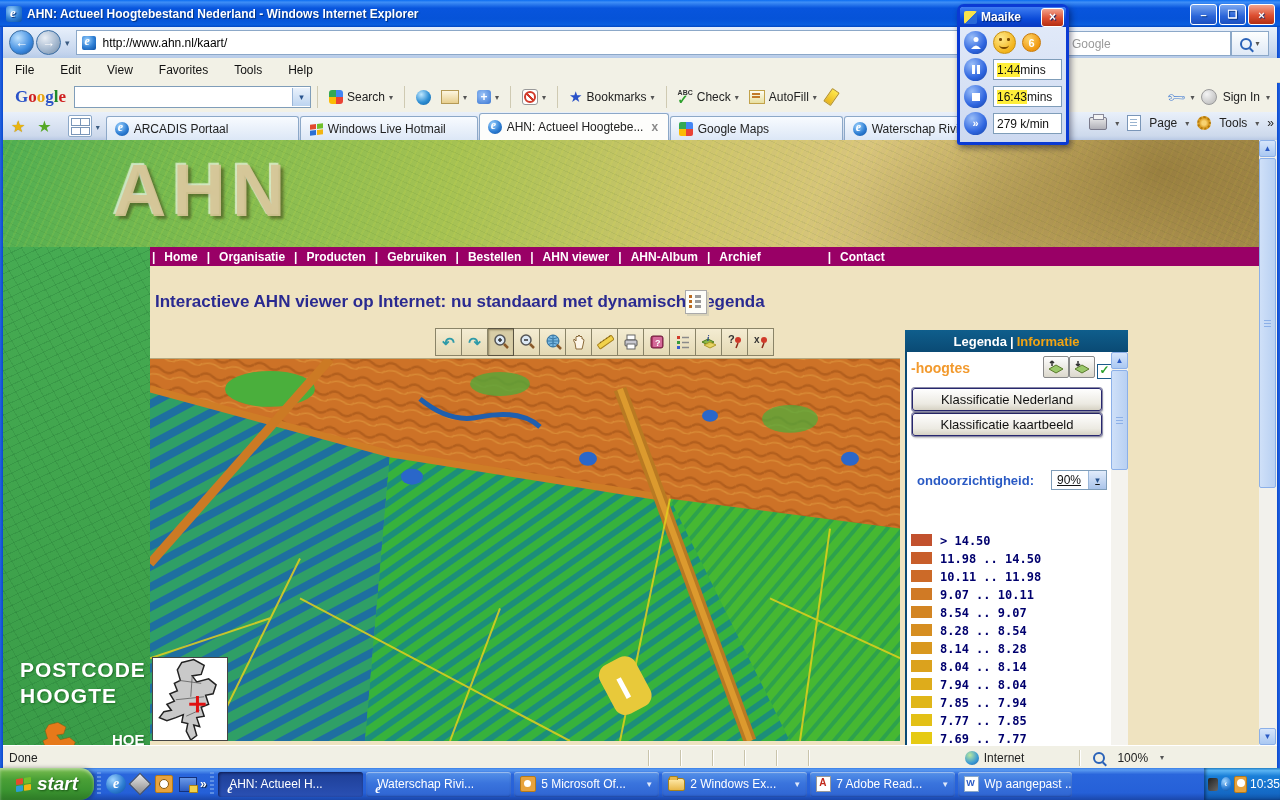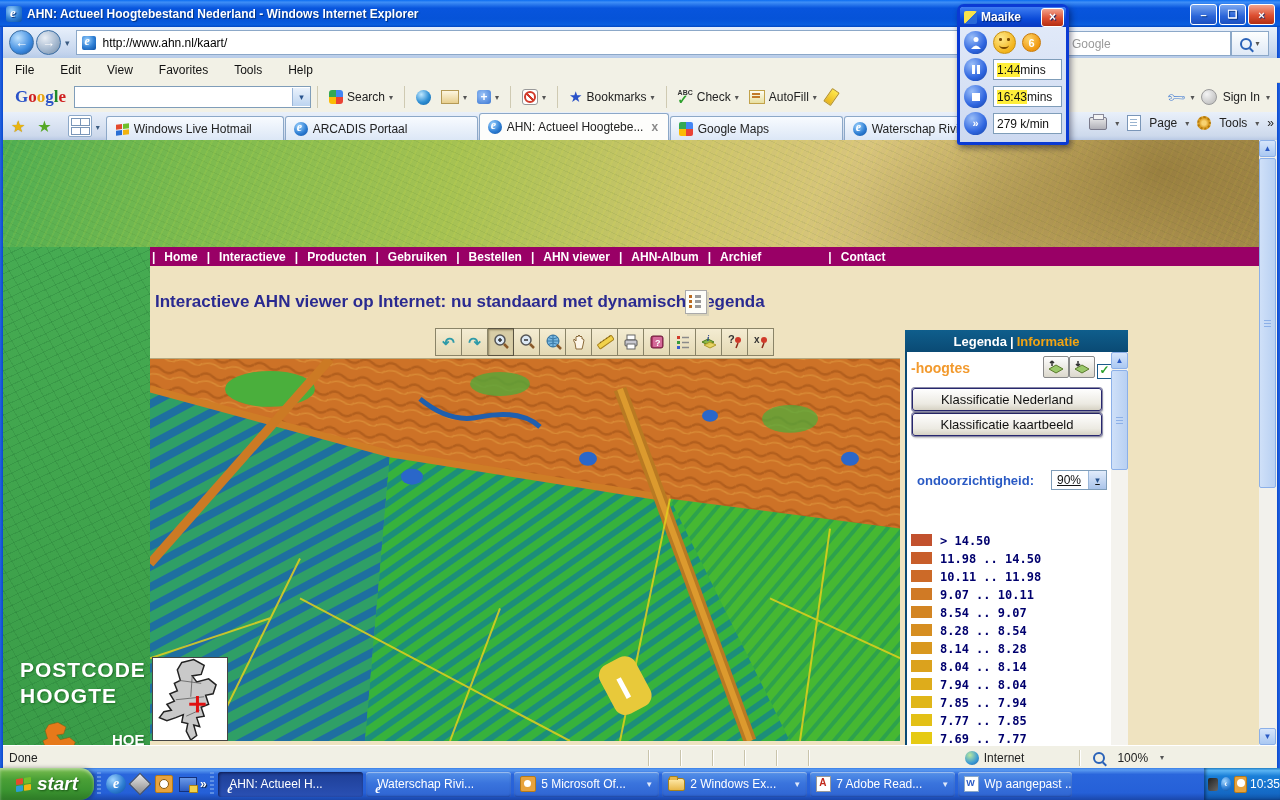--- a/index.html
+++ b/index.html
@@ -390,32 +390,32 @@
   <div class="abs tabbar">
     <span class="favstar star-gold">★</span>
     <span class="favstar star-add">★</span>
     <span class="quicktabs">
         <i></i>
         <i></i>
         <i></i>
         <i></i>
       </span>
     <span class="tabdrop">▾</span>
+    <div class="tab" style="width:175px">
+      <span class="ticon ie"></span>
+      <span>ARCADIS Portaal</span>
+    </div>
     <div class="tab" style="width:160px">
       <span class="ticon win">
           <i></i>
           <i></i>
           <i></i>
           <i></i>
         </span>
       <span>Windows Live Hotmail</span>
-    </div>
-    <div class="tab" style="width:175px">
-      <span class="ticon ie"></span>
-      <span>ARCADIS Portaal</span>
     </div>
     <div class="tab active" style="width:172px">
       <span class="ticon ie"></span>
       <span>AHN: Actueel Hoogtebe...</span>
       <span class="tabclose">x</span>
     </div>
     <div class="tab" style="width:155px">
       <span class="ticon gmaps"></span>
       <span>Google Maps</span>
     </div>
@@ -432,27 +432,28 @@
     <span class="caret">▾</span>
     <span class="gear"></span>
     <span>Tools</span>
     <span class="caret">▾</span>
     <span>»</span>
   </div>
 
   <div class="abs viewport">
 
     <div class="siteheader">
+      <div class="ahnlogo">AHN</div>
     </div>
 
     <div class="sitenav">
       <span class="pipe">|</span>
       <span>Home</span>
       <span class="pipe">|</span>
-      <span>Interactieve</span>
+      <span>Organisatie</span>
       <span class="pipe">|</span>
       <span>Producten</span>
       <span class="pipe">|</span>
       <span>Gebruiken</span>
       <span class="pipe">|</span>
       <span>Bestellen</span>
       <span class="pipe">|</span>
       <span>AHN viewer</span>
       <span class="pipe">|</span>
       <span>AHN-Album</span>

